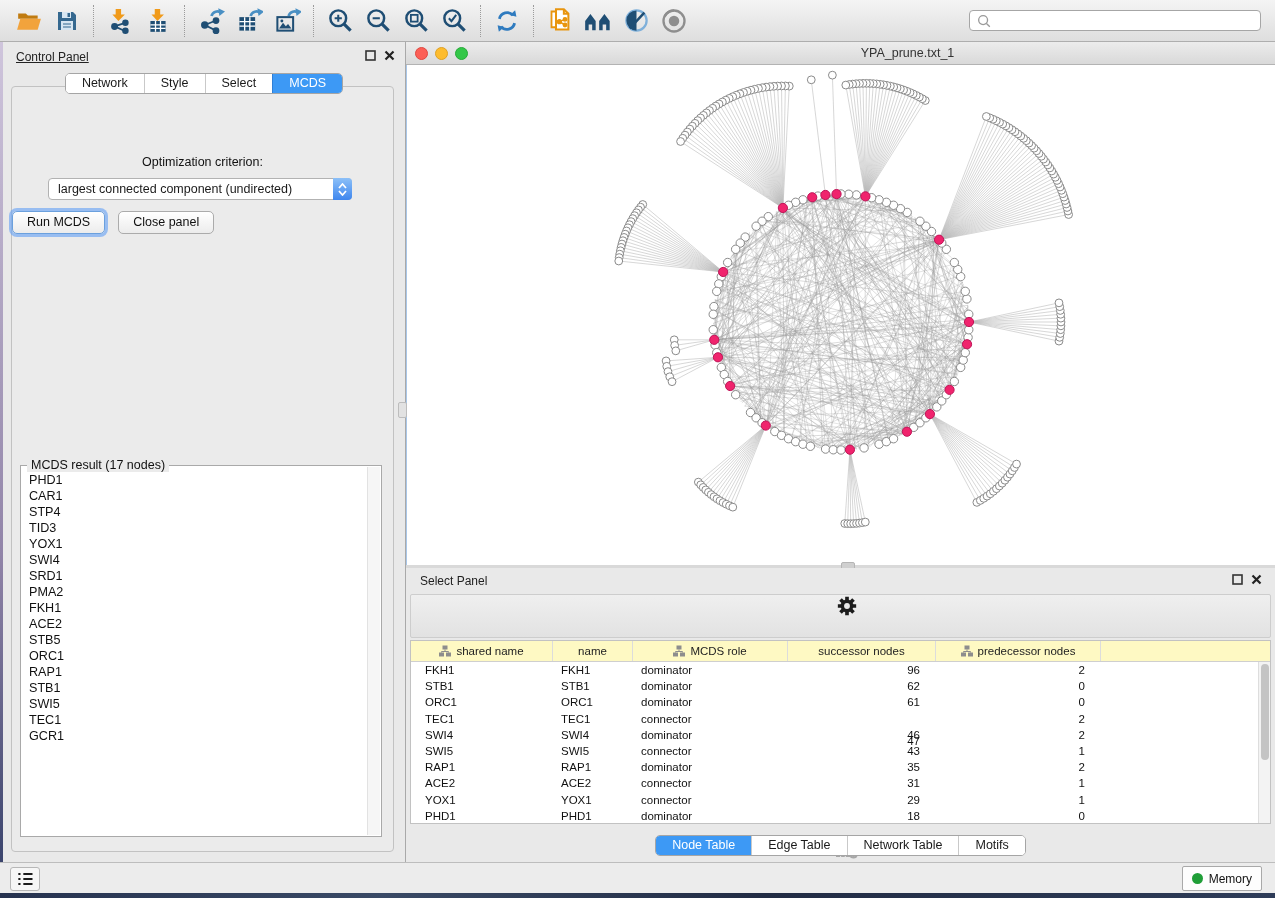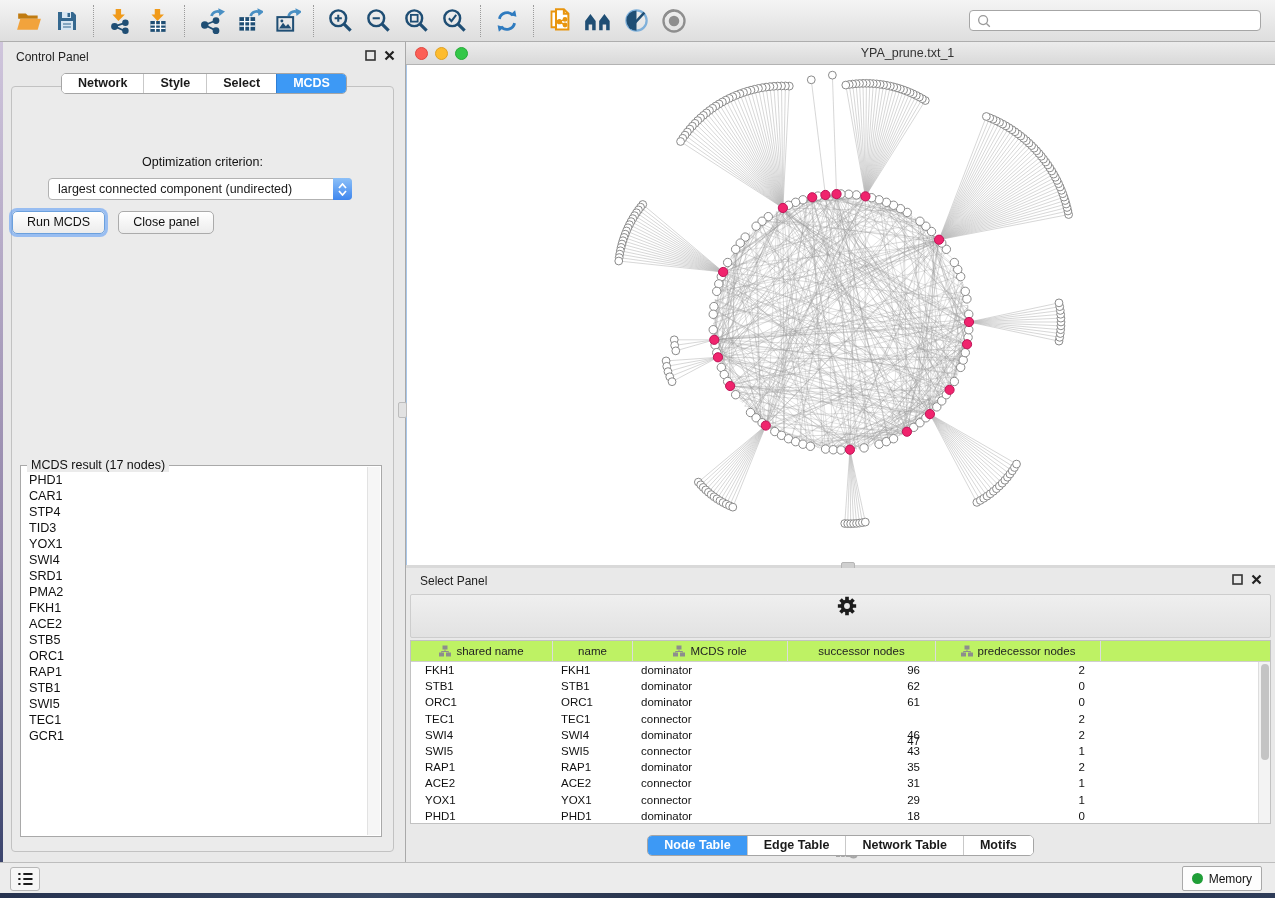--- a/index.html
+++ b/index.html
@@ -17,24 +17,24 @@
   .search-box input { border:0; outline:0; flex:1; font:12px "Liberation Sans",sans-serif; background:transparent; }
 
   
   .left-strip { position:absolute; left:0; top:42px; width:3px; height:856px;
     background:linear-gradient(#cfc5dc,#9184a8 60%,#313d66); }
 
   
   .control-panel { position:absolute; left:3px; top:42px; width:403px; height:820px;
     background:#e9e9e9; border-right:1px solid #a9a9a9; }
   .cp-header { position:relative; height:28px; }
-  .cp-title { position:absolute; left:13px; top:8px; font-size:12px; color:#222; }
+  .cp-title { position:absolute; left:13px; top:8px; font-size:12px; color:#222;text-decoration:underline; }
   .win-ctrls { position:absolute; right:10px; top:8px; display:flex; gap:8px; align-items:center; }
   .cp-tabs { position:absolute; left:0; right:0; top:31px; display:flex; justify-content:center; z-index:3; }
-  .seg-group { display:flex; border:1px solid #a5a5a5; border-radius:5px; overflow:hidden; background:#fff; height:21px;font-weight:bold; }
+  .seg-group { display:flex; border:1px solid #a5a5a5; border-radius:5px; overflow:hidden; background:#fff; height:21px; }
   .seg { padding:0 16px; font-size:12.5px; line-height:19px; color:#1a1a1a; border-left:1px solid #c9c9c9; background:#fff; }
   .seg:first-child { border-left:0; }
   .seg.active { background:#3d99f5; color:#fff; border-left-color:#2f7fd6; }
   .cp-box { position:absolute; left:8px; right:11px; top:44px; bottom:10px;
     background:#ebebeb; border:1px solid #c2c2c2; border-radius:4px; }
   .opt-label { position:absolute; left:0; right:0; top:68px; text-align:center; font-size:12.5px; color:#111; }
   .opt-select { position:absolute; left:36px; right:41px; top:91px; height:22px; background:#fff;
     border:1px solid #b2b2b2; border-radius:4px; display:flex; align-items:center; }
   .opt-select .val { flex:1; font-size:12.5px; padding-left:9px; white-space:nowrap; overflow:hidden; }
   .stepper { width:19px; height:22px; margin-right:-1px; border-radius:0 4px 4px 0;
@@ -72,21 +72,21 @@
   .table-panel { position:absolute; left:406px; top:568px; width:869px; height:294px; background:#e9e9e9; }
   .tp-header { position:relative; height:24px; }
   .tp-title { position:absolute; left:14px; top:6px; font-size:12px; color:#222; }
   .tp-toolbar { position:absolute; left:4px; right:4px; top:26px; height:44px;
     background:linear-gradient(#efefef,#e2e2e2); border:1px solid #cdcdcd; border-radius:2px;
     display:flex; align-items:center; gap:22px; padding-left:12px;flex-direction:column; }
   .tp-tool { display:flex; align-items:center; justify-content:center; }
   .fx { font-family:"DejaVu Serif", serif; font-style:italic; font-size:17px; color:#a3a3a3; }
   .tp-table { position:absolute; left:4px; right:4px; top:72px; bottom:38px; background:#fff;
     border:1px solid #c2c2c2; overflow:hidden; }
-  .thead { display:flex; height:21px; background:#bef264; border-bottom:1px solid #cfcfcf; }
+  .thead { display:flex; height:21px; background:#fef9c3; border-bottom:1px solid #cfcfcf; }
   .th { display:flex; align-items:center; justify-content:center; gap:5px; font-size:11.5px; color:#222;
     border-right:1px solid #dcdcdc; position:relative; }
   .th .lbl { white-space:nowrap; }
   .trow { display:flex; height:16.2px; align-items:center; }
   .td { font-size:11.5px; color:#111; white-space:nowrap; overflow:hidden; }
   .td.l { text-align:left; padding-left:14px; }
   .td.l2 { text-align:left; padding-left:8px; }
   .td.r { text-align:right; padding-right:16px; }
   .tv-scroll { position:absolute; top:21px; bottom:0; right:0; width:12px; background:#f3f3f3; border-left:1px solid #ddd; }
   .tv-thumb { position:absolute; top:2px; right:1.5px; width:8px; height:96px; background:#c4c4c4; border-radius:5px; }

